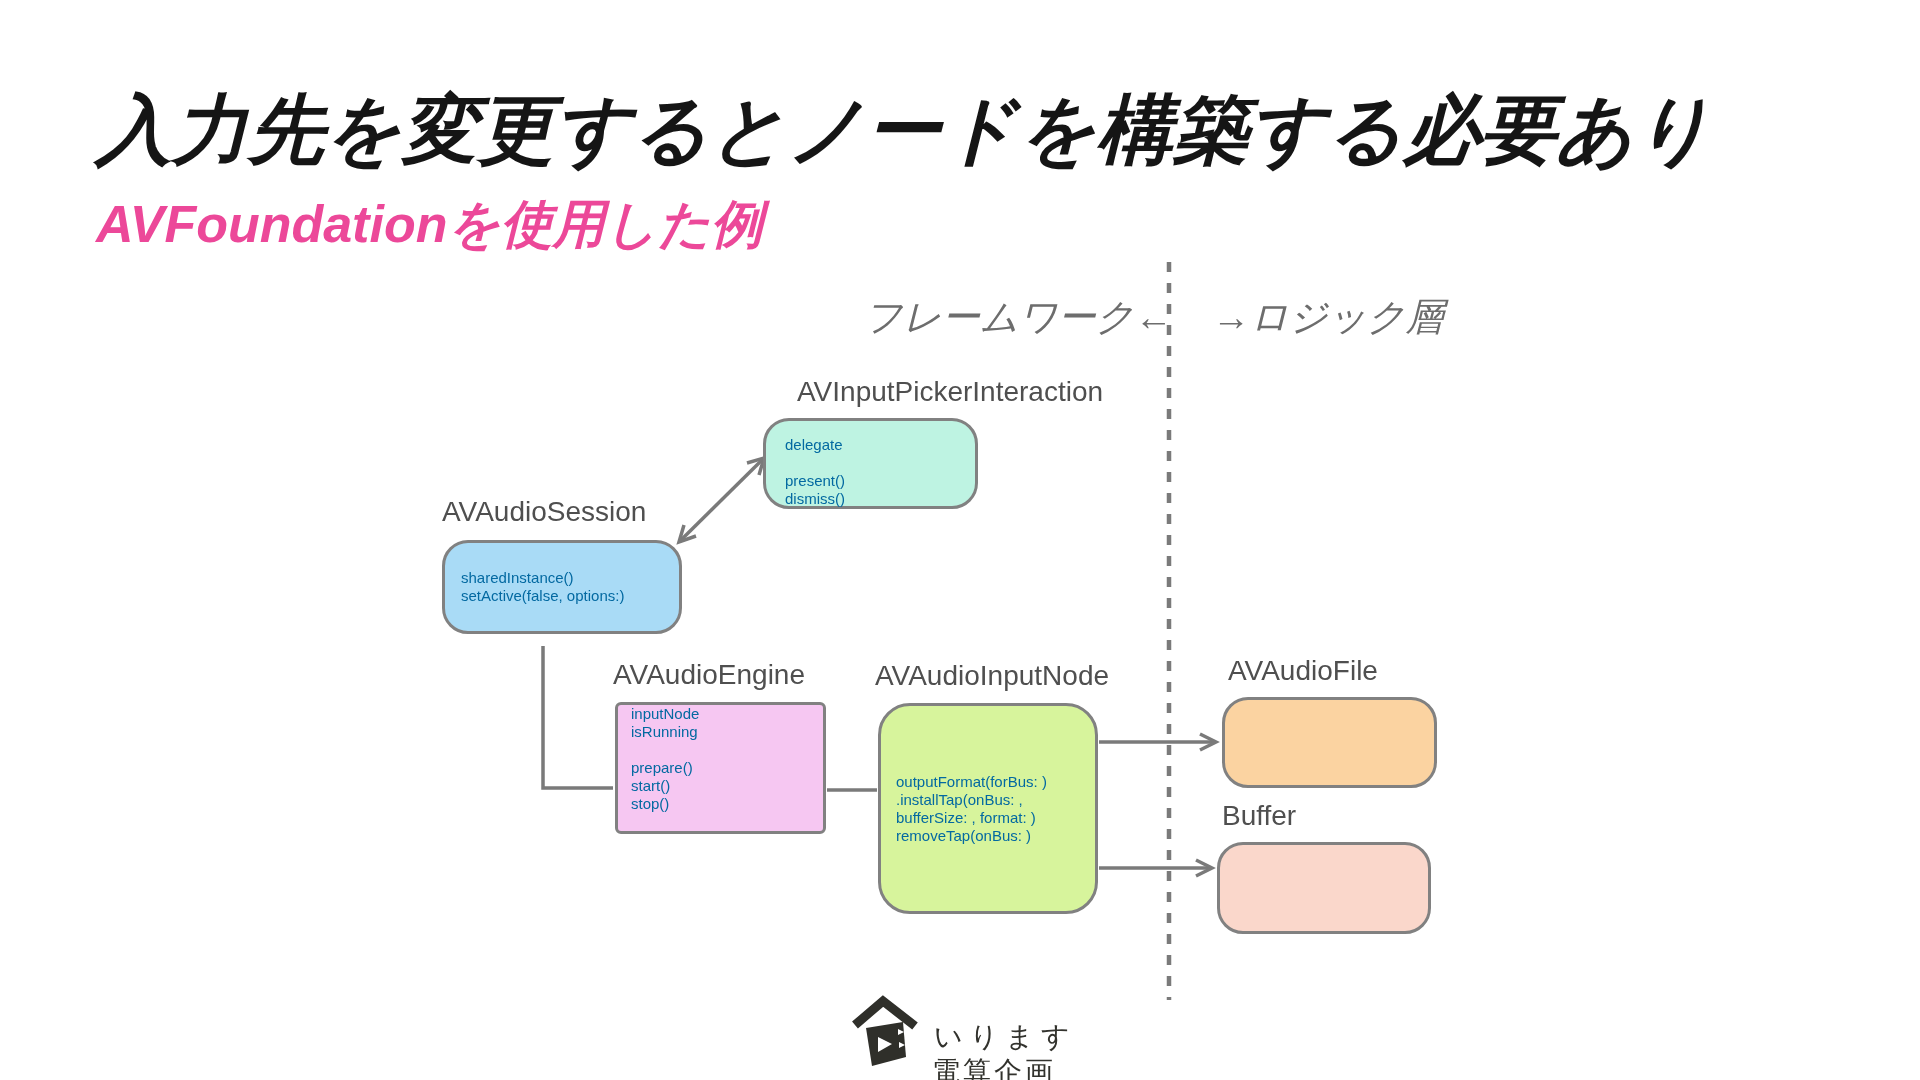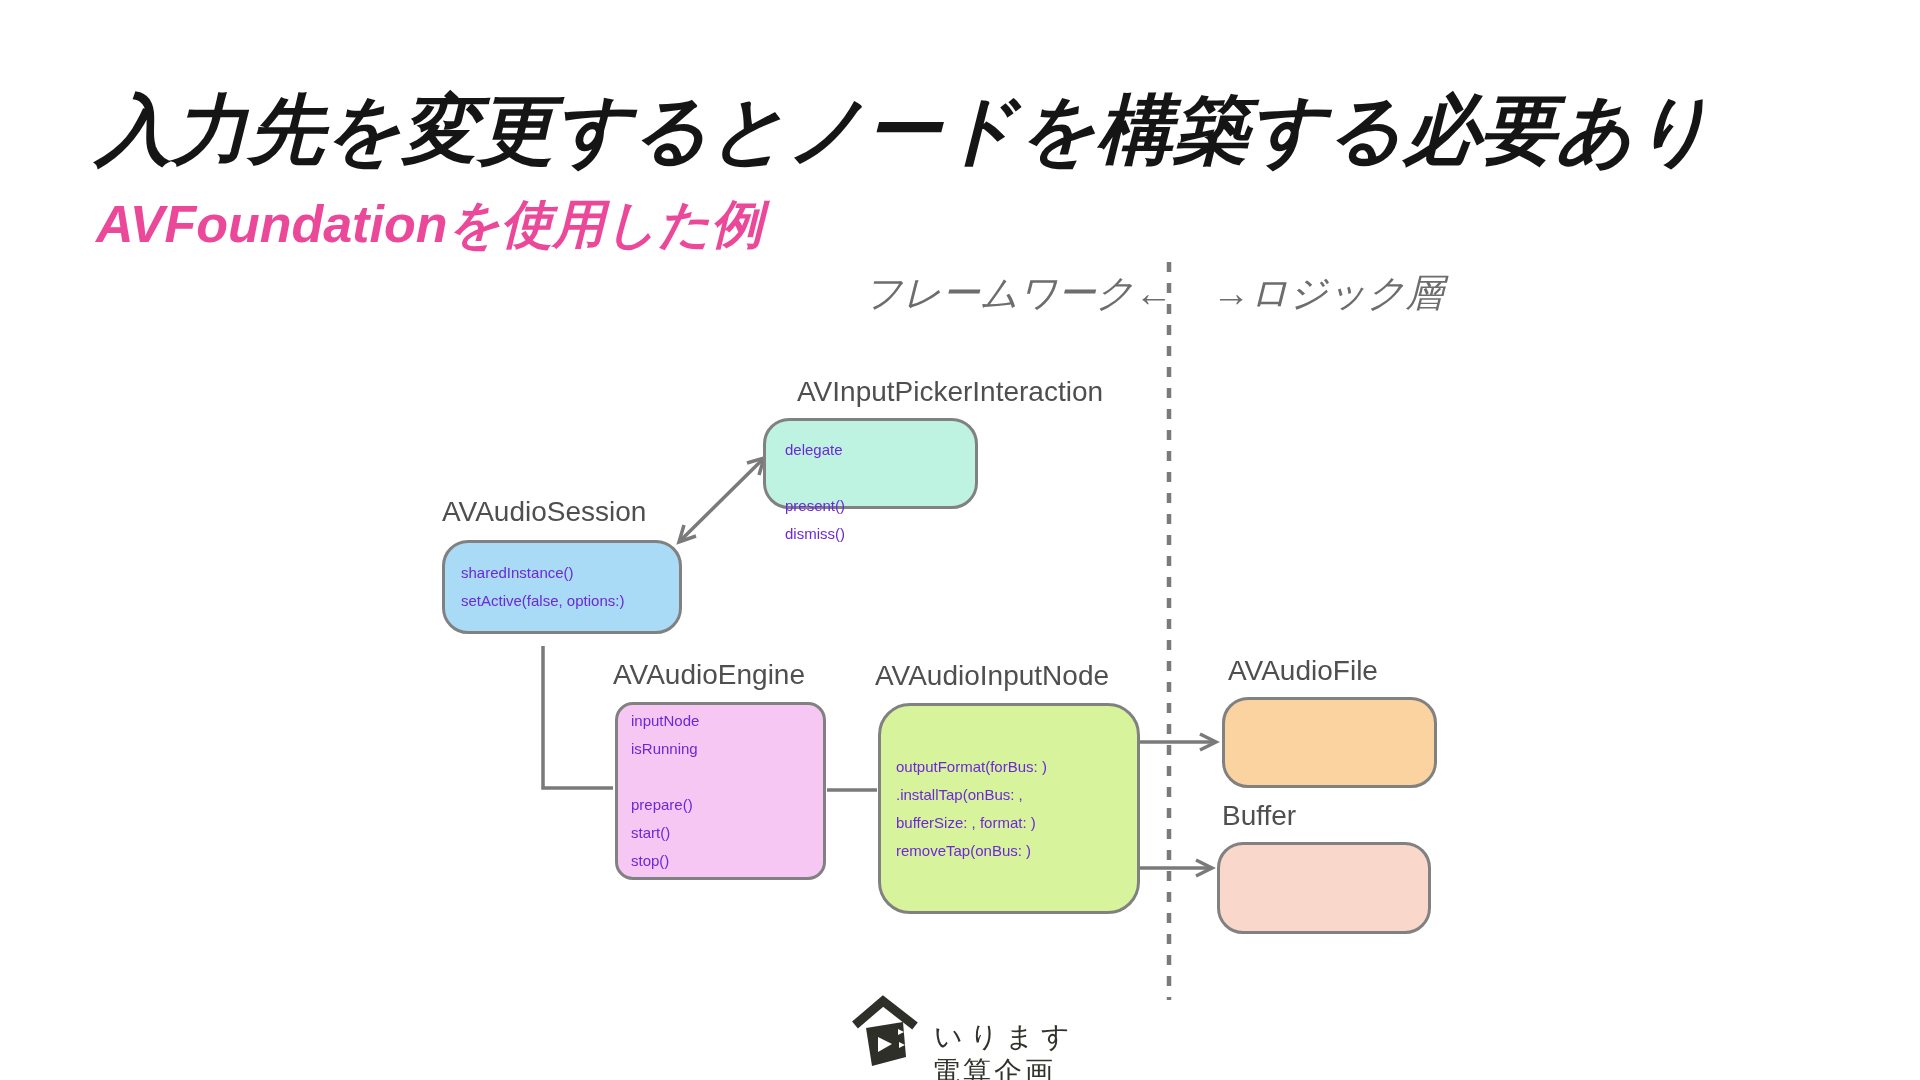--- a/index.html
+++ b/index.html
@@ -3,32 +3,32 @@
 <meta charset="utf-8">
 <style>
   * { margin:0; padding:0; box-sizing:border-box; }
   html,body { width:1920px; height:1080px; background:#ffffff; overflow:hidden;
     font-family:"Liberation Sans","DejaVu Sans",sans-serif; }
   .abs { position:absolute; white-space:nowrap;font-style:italic; }
 
   .title { left:96px; top:80px; font-size:76px; font-weight:800; color:#151515; letter-spacing:0px; }
   .subtitle { left:96px; top:190px; font-size:52px; font-weight:700; color:#ec4899; }
 
-  .zone-label { font-size:38px; color:#6d6d6d; font-weight:400; }
+  .zone-label { font-size:38px; color:#6d6d6d; font-weight:400;margin-top:24px; }
   .zone-framework { left:864px; top:268px; }
   .zone-logic { left:1212px; top:268px; }
 
   .node { position:absolute; border:3px solid #818181; border-radius:26px; }
   .node-label { position:absolute; font-size:28px; color:#4f4f4f; white-space:nowrap; }
-  .node-body { font-size:15px; color:#6d28d9; line-height:28px; white-space:pre-line; }
+  .node-body { font-size:15px; color:#0369a1; line-height:18px; white-space:pre-line; }
 
   .n-picker  { left:763px; top:418px; width:215px; height:91px;  background:#bef3e2; padding:15px 0 0 19px; }
   .n-session { left:442px; top:540px; width:240px; height:94px; background:#a9dbf6; display:flex; align-items:center; padding-left:16px; }
-  .n-engine  { left:615px; top:702px; width:211px; height:178px; background:#f6c7f2; border-radius:18px; display:flex; align-items:center; padding-left:13px; }
-  .n-input   { left:878px; top:703px; width:262px; height:211px; background:#d7f49c; border-radius:32px; display:flex; align-items:center; padding-left:15px; }
+  .n-engine  { left:615px; top:702px; width:211px; height:132px; background:#f6c7f2; border-radius:6px; display:flex; padding-left:13px; }
+  .n-input   { left:878px; top:703px; width:220px; height:211px; background:#d7f49c; border-radius:32px; display:flex; align-items:center; padding-left:15px; }
   .n-file    { left:1222px; top:697px; width:215px; height:91px; background:#fbd3a1; }
   .n-buffer  { left:1217px; top:842px; width:214px; height:92px; background:#fad7cb; }
 
   .l-picker  { left:768px;  top:376px;margin-left:29px; }
   .l-session { left:442px;  top:496px; }
   .l-engine  { left:613px;  top:659px; }
   .l-input   { left:875px;  top:660px; }
   .l-file    { left:1228px; top:655px; }
   .l-buffer  { left:1222px; top:800px; }
 

